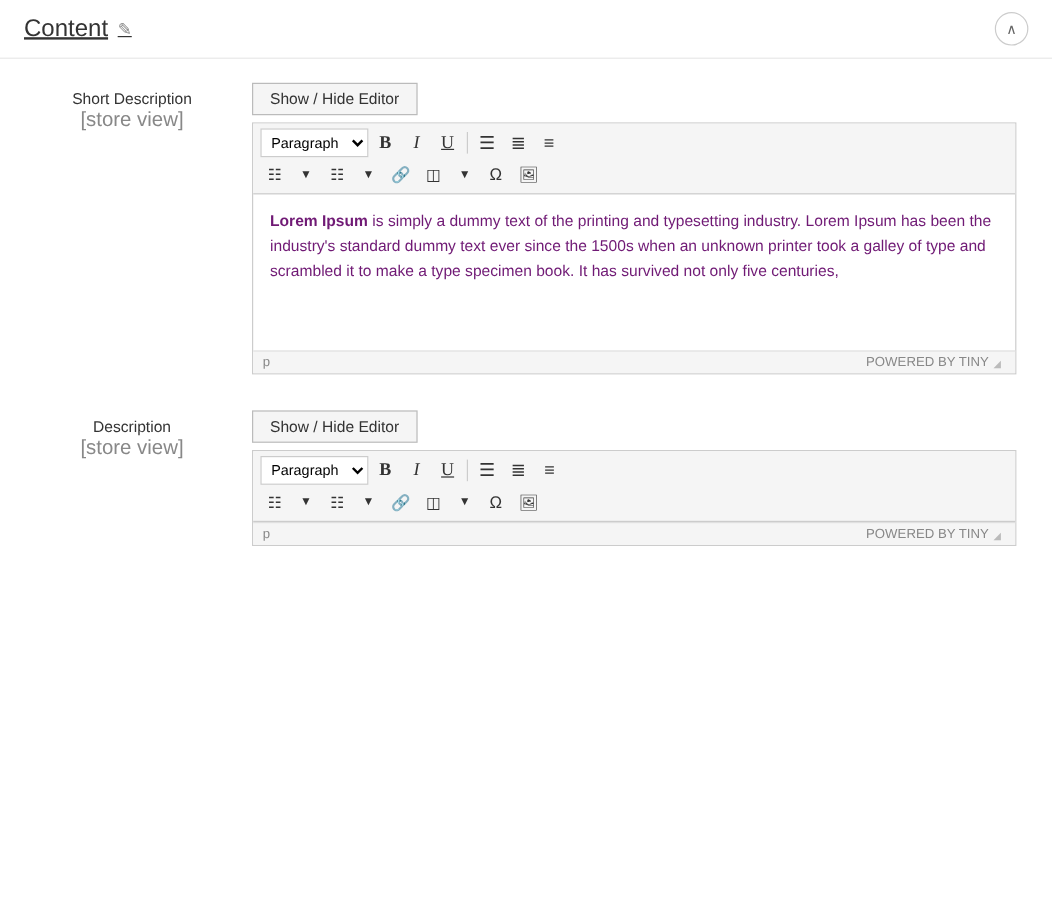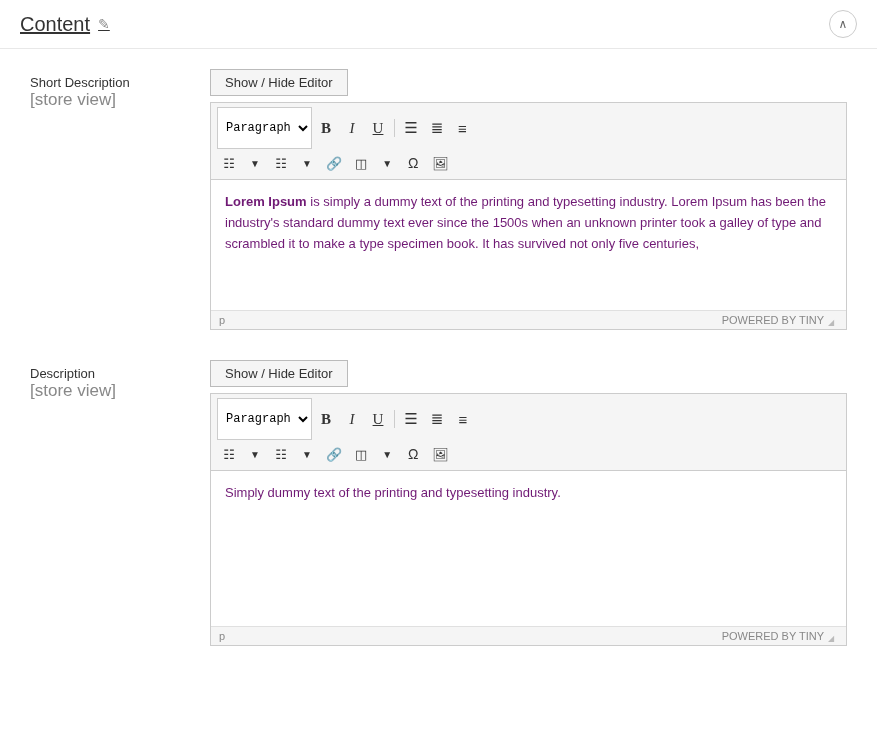--- a/index.html
+++ b/index.html
@@ -57,21 +57,21 @@
 
     
     .field-row {
       display: flex;
       margin-bottom: 30px;
       align-items: flex-start;
     }
     .field-label-col {
       width: 180px;
       min-width: 180px;
-      text-align: left;
+      text-align: center;
       padding-right: 20px;
       padding-top: 6px;
     }
     .field-label {
       font-size: 13px;
       color: #333;
     }
     .field-sublabel {
       font-size: 17px;
       color: #888;
@@ -112,24 +112,23 @@
       margin-bottom: 2px;
     }
     .toolbar-row:last-child {
       margin-bottom: 0;
     }
     .toolbar-select {
       border: 1px solid #ccc;
       background: #fff;
       padding: 2px 4px;
       font-size: 12px;
-      height: 42px;
+      height: 24px;
       cursor: pointer;
       min-width: 90px;
-      font-family: Liberation Mono, monospace;
     }
     .toolbar-btn {
       border: none;
       background: transparent;
       padding: 3px 5px;
       cursor: pointer;
       font-size: 13px;
       height: 24px;
       min-width: 24px;
       display: inline-flex;
@@ -275,23 +274,20 @@
             <button class="toolbar-btn" style="font-size:10px;">▼</button>
             <button class="toolbar-btn" style="font-size:13px;">☷</button>
             <button class="toolbar-btn" style="font-size:10px;">▼</button>
             <button class="toolbar-btn">🔗</button>
             <button class="toolbar-btn" style="font-size:13px;">◫</button>
             <button class="toolbar-btn" style="font-size:10px;">▼</button>
             <button class="toolbar-btn" style="font-size:14px;">Ω</button>
             <button class="toolbar-btn" style="font-size:13px;">🖼</button>
           </div>
         </div>
-        <div class="editor-body" style="min-height: 155px;">
-          <span>Simply dummy text of the printing and typesetting industry.</span>
-        </div>
         <div class="editor-footer">
           <span>p</span>
           <div style="display:flex; align-items:center; gap:4px;">
             <span>POWERED BY TINY</span>
             <span class="resize-handle"></span>
           </div>
         </div>
       </div>
     </div>
   </div>

